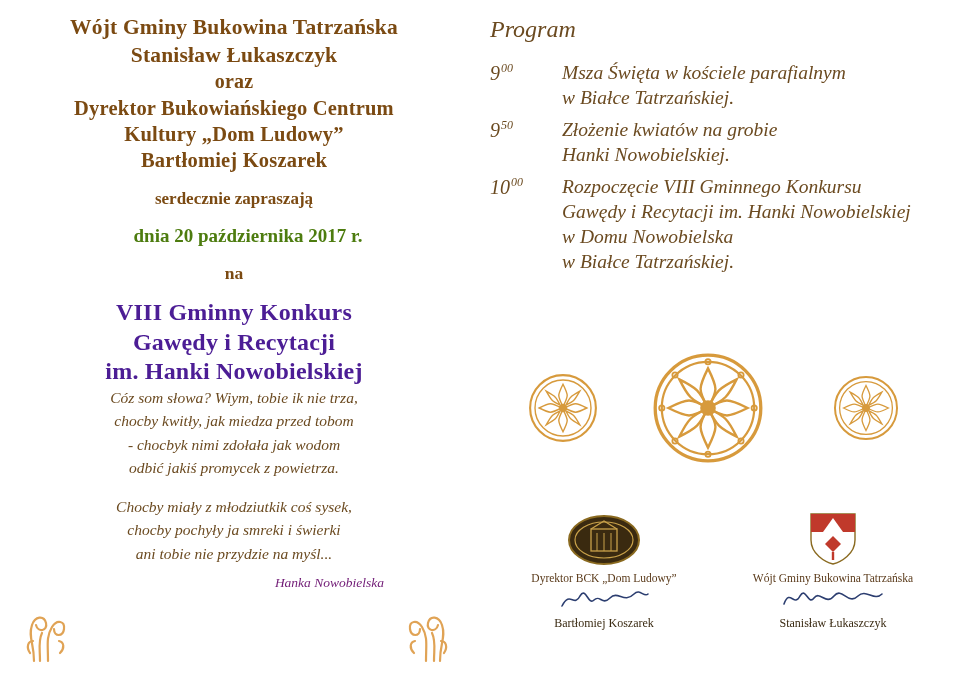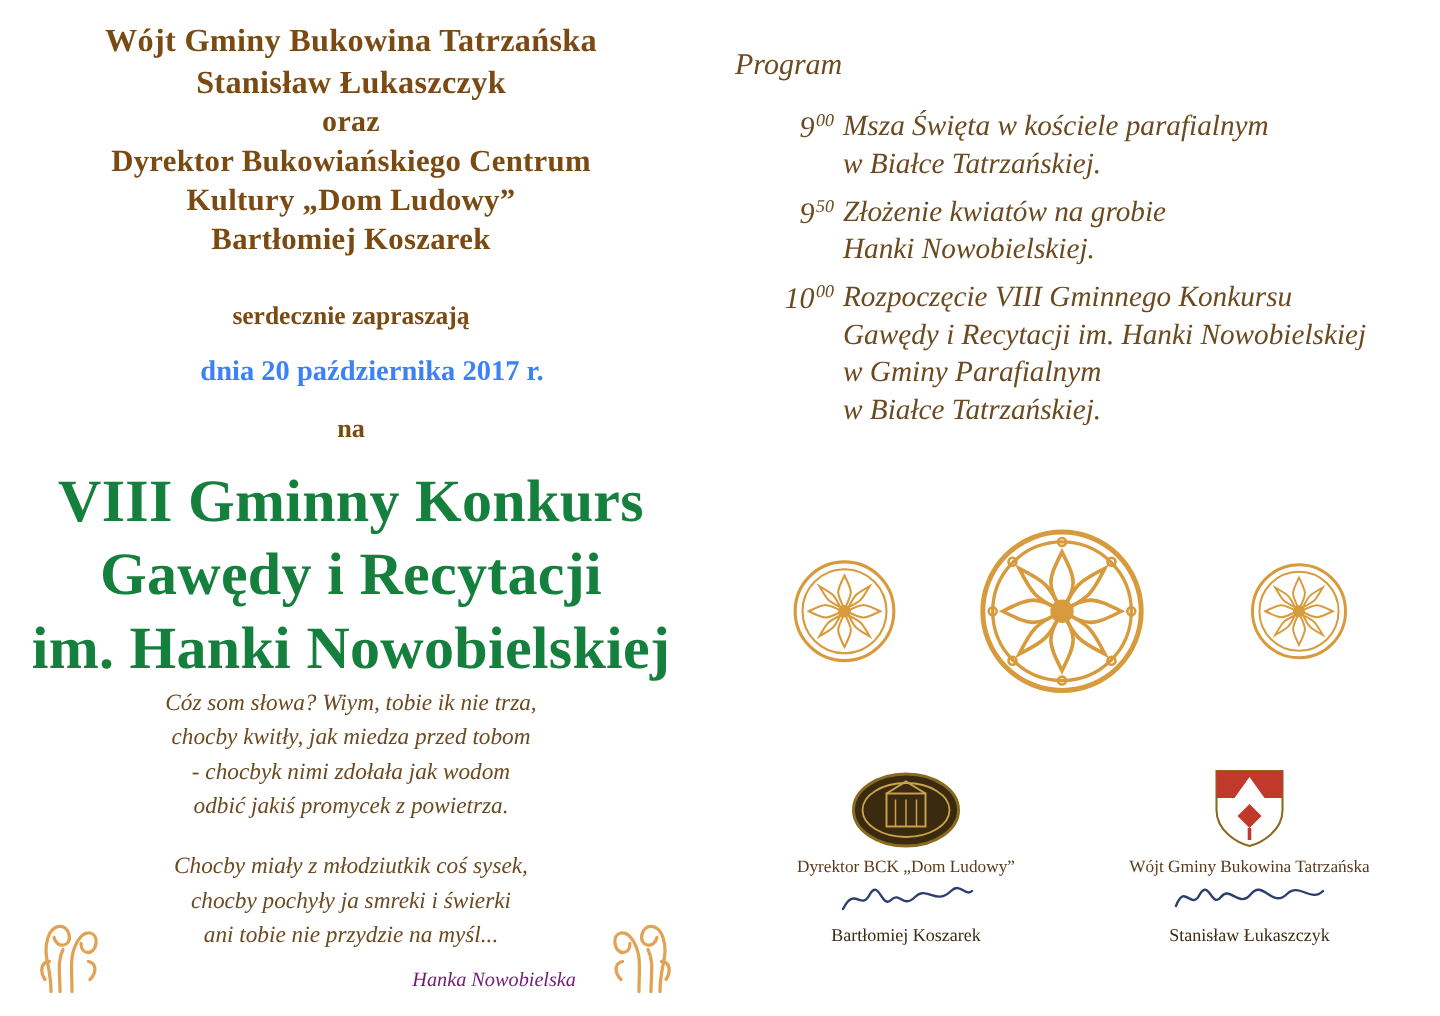--- a/index.html
+++ b/index.html
@@ -39,46 +39,46 @@
     color: #7b4a12;
     letter-spacing: 0.2px;
   }
   .invite-line.small {
     font-size: 20px;
   }
   .invite-line.mid {
     font-size: 20.5px;
   }
   .serdecznie {
-    margin-top: 28px;
+    margin-top: 16px;
     font-weight: bold;
     font-size: 17px;
     color: #7b4a12;
   }
   .date-line {
     margin-top: 16px;
     font-weight: bold;
     font-size: 19px;
-    color: #3b82f6;
+    color: #4d7c0f;
     padding-left: 28px;
   }
   .na-line {
     margin-top: 16px;
     font-weight: bold;
     font-size: 17.5px;
     color: #7b4a12;
   }
   .title-block {
     margin-top: 14px;
     line-height: 1.22;
   }
   .title-line {
     font-weight: bold;
-    font-size: 40px;
-    color: #15803d;
+    font-size: 24px;
+    color: #4c1d95;
     letter-spacing: 0.2px;
     text-align: center;
   }
 
   .poem {
     font-style: italic;
     font-size: 15.5px;
     color: #6b4a20;
     line-height: 1.5;
   }
@@ -113,40 +113,40 @@
 
   
   .right-col {
     position: absolute;
     left: 468px;
     top: 0;
     width: 492px;
     height: 677px;
   }
   .program-heading {
-    margin-top: 32px;
+    margin-top: 16px;
     margin-left: 22px;
     font-style: italic;
-    font-size: 20px;
+    font-size: 24px;
     color: #6b4a20;
   }
   .schedule {
     margin-top: 18px;
     margin-left: 22px;
   }
   .sched-item {
     display: flex;
     align-items: flex-start;
     margin-bottom: 7px;
     font-style: italic;
     color: #6b4a20;
   }
   .sched-time {
     flex: 0 0 66px;
-    text-align: right;
+    text-align: left;
     font-size: 20px;
     padding-right: 6px;
     white-space: nowrap;
   }
   .sched-time sup {
     font-size: 12px;
     vertical-align: super;
     margin-left: 1px;
   }
   .sched-text {
@@ -307,21 +307,21 @@
         </div>
       </div>
 
       <div class="sched-item">
         <div class="sched-time">
           <span>10</span><sup>00</sup>
         </div>
         <div class="sched-text">
           <span>Rozpoczęcie VIII Gminnego Konkursu</span>
           <span class="cont">Gawędy i Recytacji im. Hanki Nowobielskiej</span>
-          <span class="cont">w Gminy Parafialnym</span>
+          <span class="cont">w Domu Nowobielska</span>
           <span class="cont">w Białce Tatrzańskiej.</span>
         </div>
       </div>
 
     </div>
 
     <div class="rosettes">
 
       <div class="rosette r-small-left">
         <svg width="70" height="70" viewBox="0 0 100 100" aria-hidden="true">

